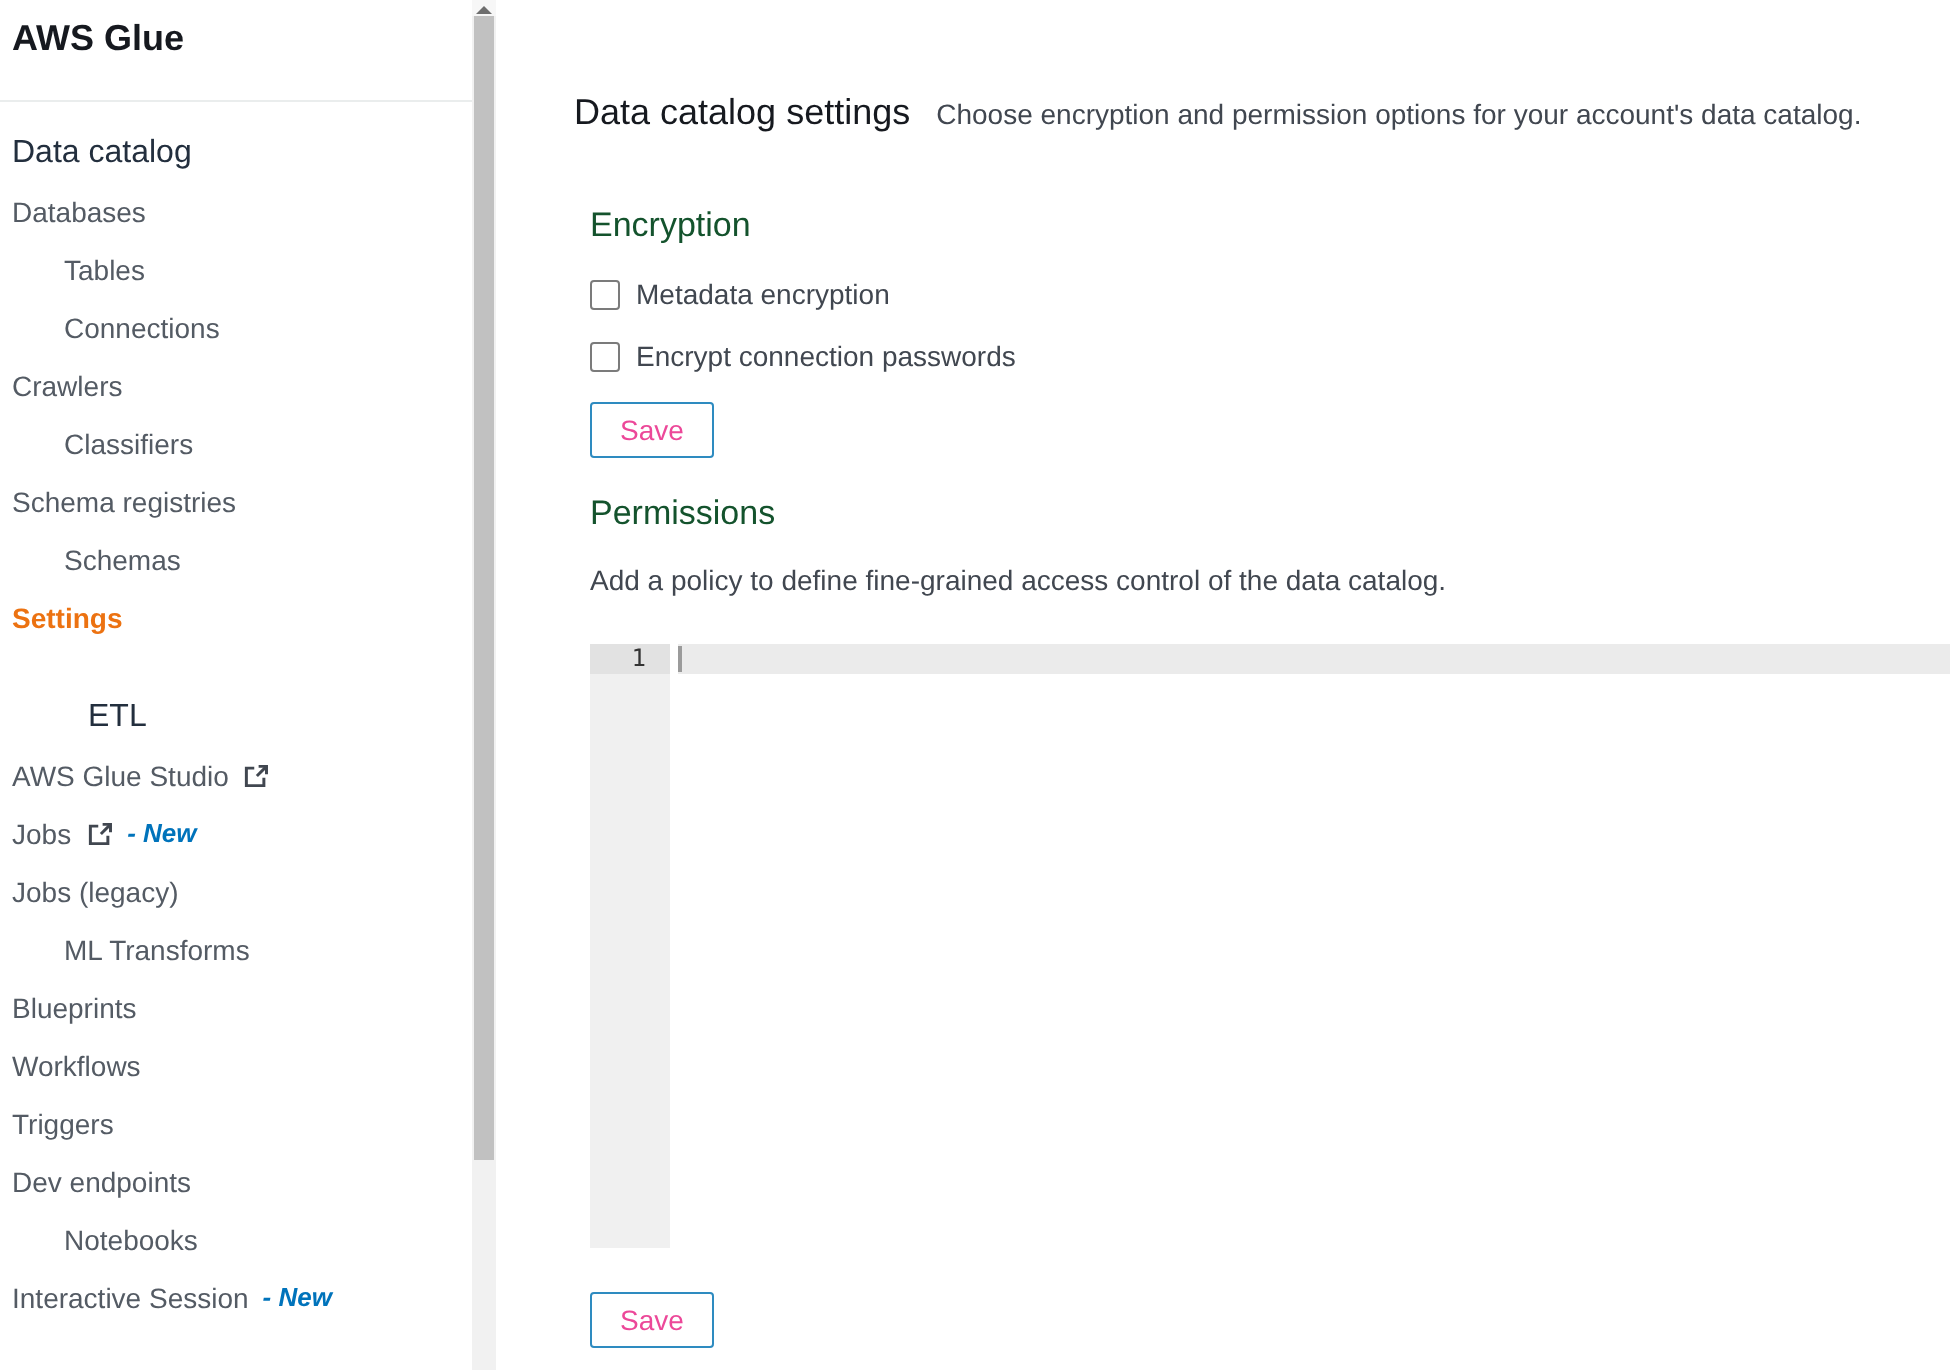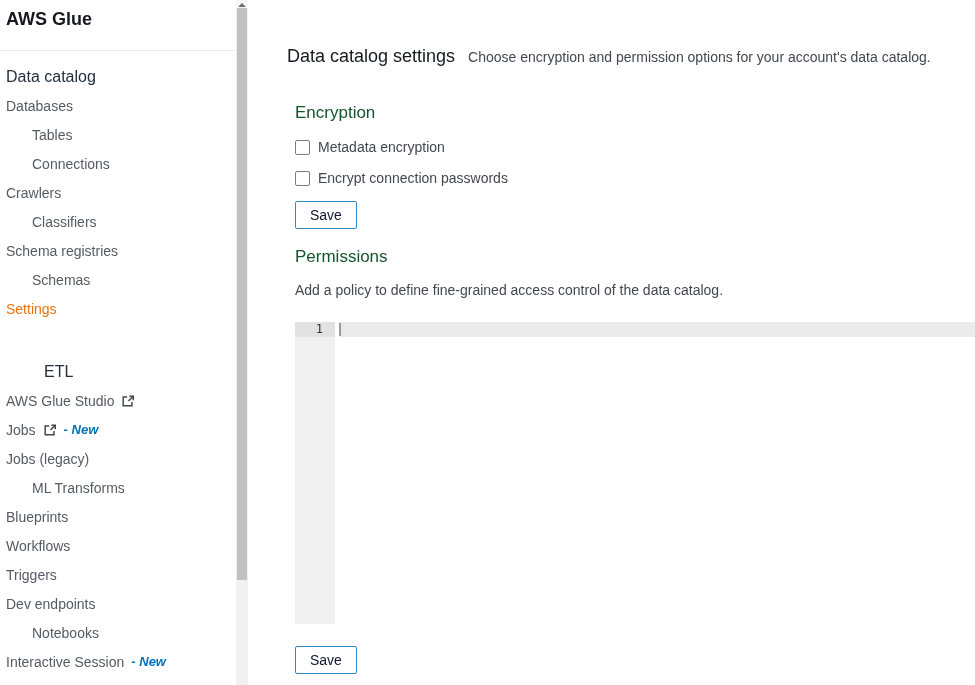--- a/index.html
+++ b/index.html
@@ -15,22 +15,22 @@
   
   .sidebar { position:absolute; left:0; top:0; width:272px; height:685px; background:#fff; }
   .sidebar-title { position:absolute; left:6px; top:9px; font-size:18px; font-weight:bold; color:#16191f; }
   .sidebar-divider { position:absolute; left:0; top:50px; width:236px; height:1px; background:#eaeded; }
   .nav { position:absolute; left:0; top:62px; width:236px; }
   .nav-heading { height:29px; display:flex; align-items:center; padding-left:6px;
                  font-size:16px; font-weight:normal; color:#232f3e; }
   .nav-item { height:29px; display:flex; align-items:center; padding-left:6px;
               font-size:14px; color:#545b64; cursor:pointer; gap:7px; white-space:nowrap; }
   .nav-item.indent { padding-left:32px; }
-  .nav-item.selected { color:#ec7211; font-weight:normal; }
-  .section-etl { margin-top:34px;padding-left:44px; }
+  .nav-item.selected { color:#ec7211; font-weight:bold; }
+  .section-etl { margin-top:21px;padding-left:44px; }
   .ext-icon { display:inline-flex; }
   .ext-icon svg { width:14px; height:14px; display:block; }
   .new-badge { color:#0073bb; font-weight:bold; font-style:italic; font-size:13px; }
 
   
   .scrollbar { position:absolute; left:236px; top:0; width:12px; height:685px; background:#f1f1f1; }
   .scroll-arrow { position:absolute; top:0; left:0; width:12px; height:8px; background:#f7f7f7; }
   .scroll-arrow .tri { width:0; height:0; margin:3px auto 0;
                        border-left:4px solid transparent; border-right:4px solid transparent;
                        border-bottom:4px solid #6e6e6e; }
@@ -48,21 +48,21 @@
   .perm-desc { position:absolute; left:47px; top:278px; font-size:14px; color:#414750; }
 
   .checkbox-row { position:absolute; left:47px; display:flex; align-items:center; gap:8px; cursor:pointer; }
   #checkbox-row-1 { top:135px; }
   #checkbox-row-2 { top:166px; }
   .checkbox { width:15px; height:15px; border:1px solid #7b7b7b; border-radius:2px; background:#fff; flex:0 0 auto; }
   .cb-label { font-size:14px; color:#414750; }
 
   .save-btn { position:absolute; left:47px; display:inline-block; height:28px; padding:0 14px;
               background:#fff; border:1px solid #2e8bc0; border-radius:2px;
-              color:#0f172a; font-size:14px; font-family:inherit; cursor:pointer; }
+              color:#ec4899; font-size:14px; font-family:inherit; cursor:pointer; }
   #save-btn-1 { top:197px; }
   #save-btn-2 { top:642px; }
 
   
   .editor { position:absolute; left:47px; right:0; top:318px; height:302px; background:#fff; }
   .gutter { position:absolute; left:0; top:0; width:40px; height:100%; background:#f0f0f0; }
   .gutter-line-active { height:15px; background:#e2e2e2; font-family:"DejaVu Sans Mono", monospace;
                         font-size:12px; line-height:15px; text-align:right; padding-right:12px; color:#333; }
   .active-line { position:absolute; left:44px; right:0; top:0; height:15px; background:#ebebeb; }
   .cursor { position:absolute; left:44px; top:1px; width:2px; height:13px; background:#9b9b9b; }

